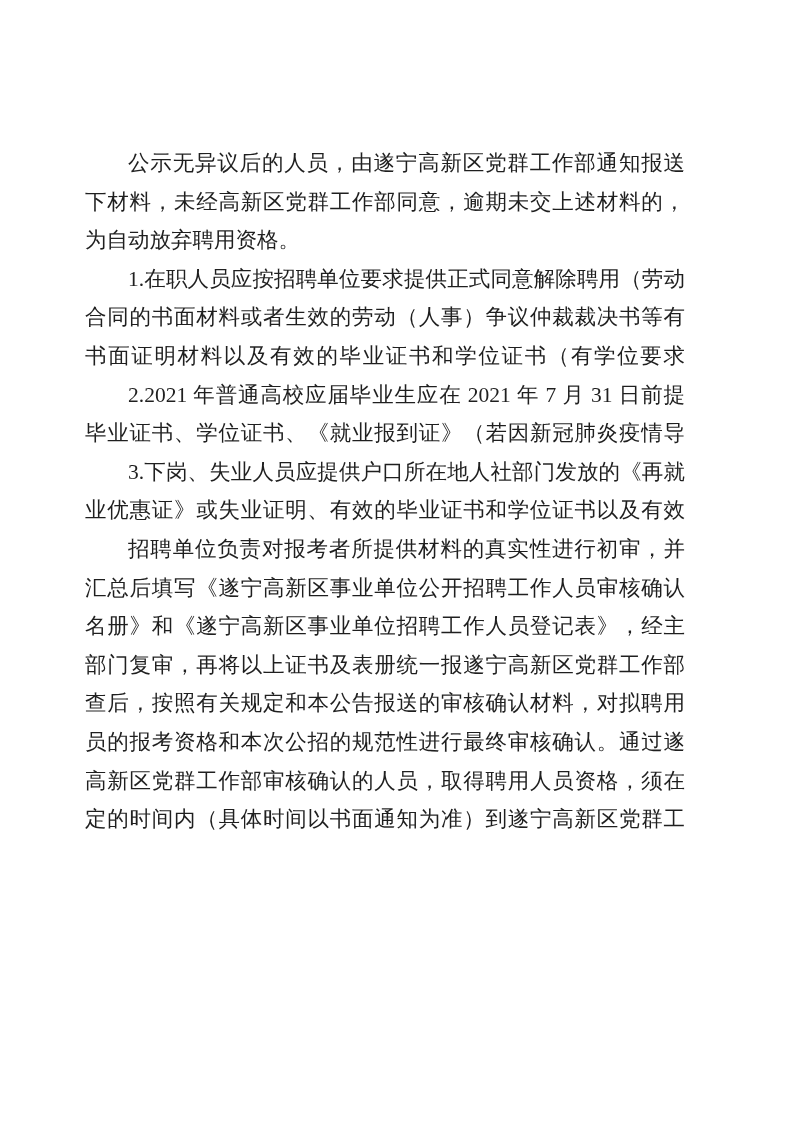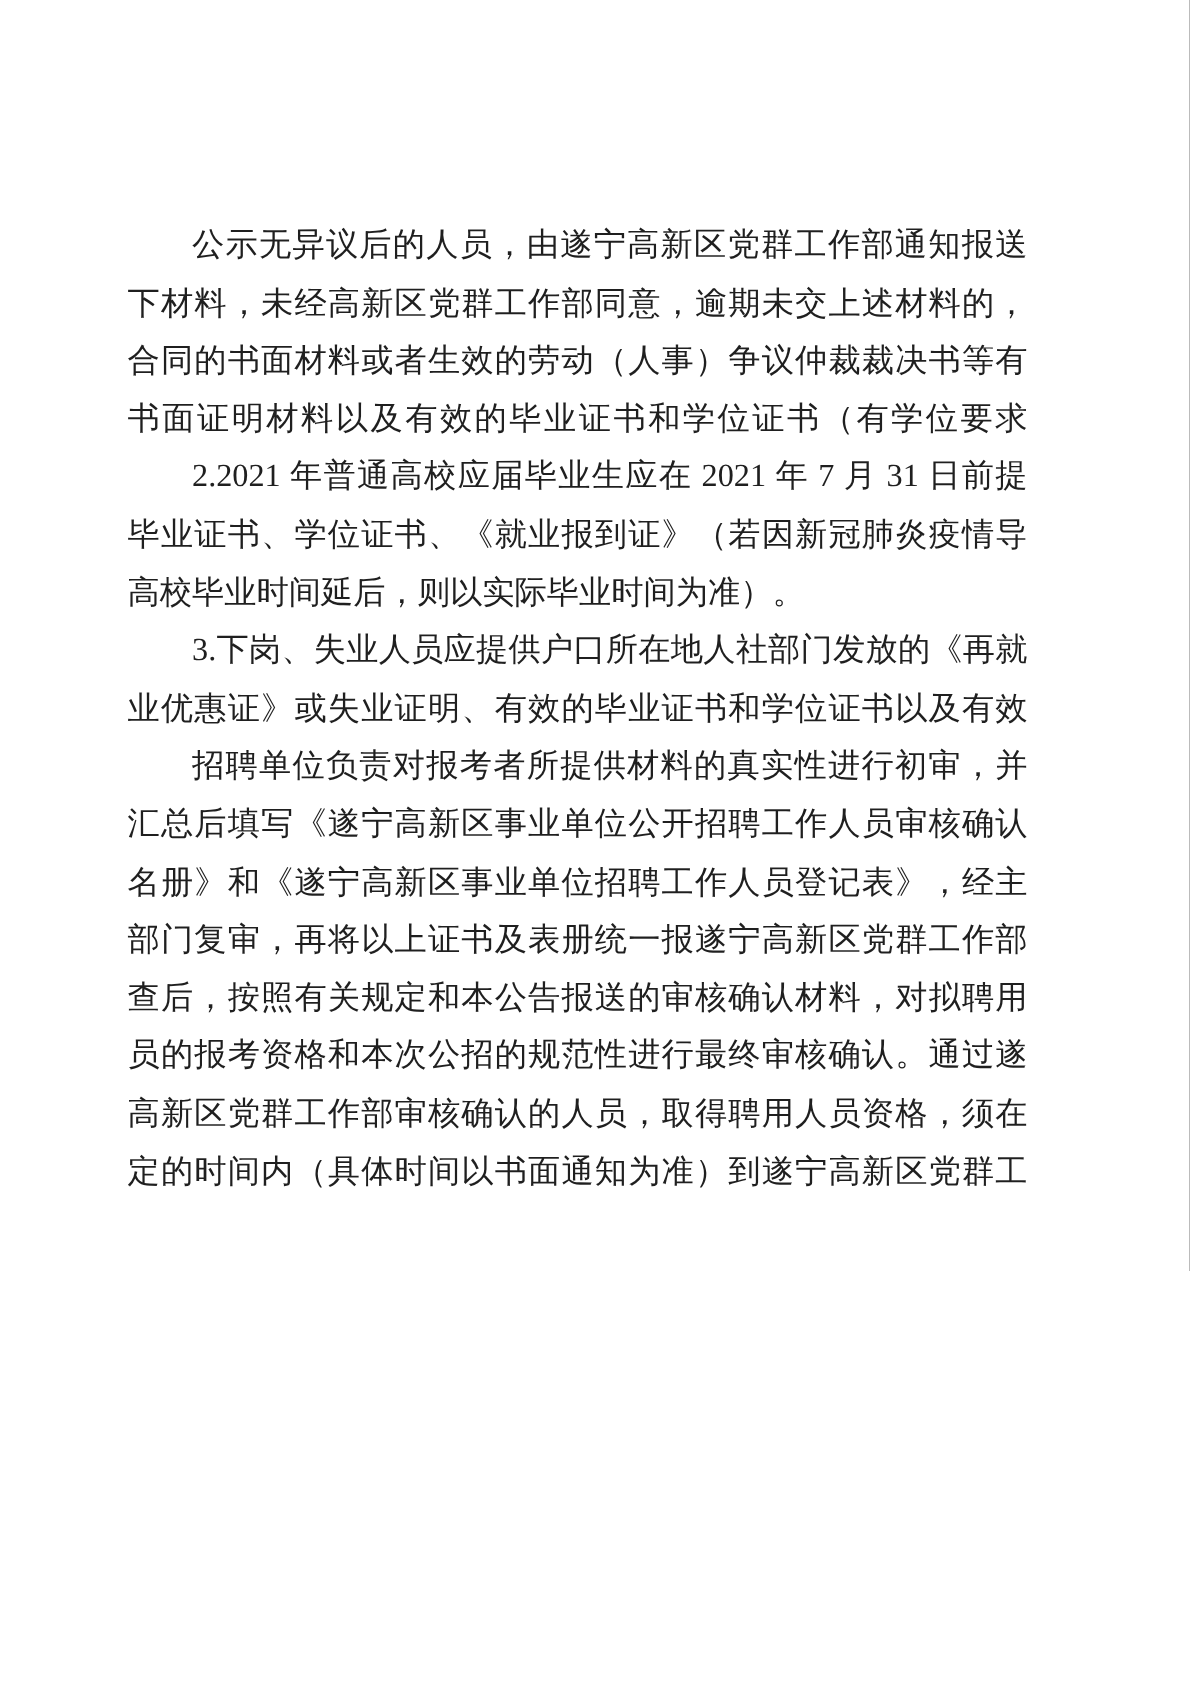--- a/index.html
+++ b/index.html
@@ -34,31 +34,32 @@
 </style>
 </head>
 <body>
 
 <div class="page">
   <div class="text-block">
 
     <div class="para">
       <div class="line first">公示无异议后的人员，由遂宁高新区党群工作部通知报送以</div>
       <div class="line">下材料，未经高新区党群工作部同意，逾期未交上述材料的，视</div>
+      <div class="line end">为自动放弃聘用资格。</div>
     </div>
 
     <div class="para">
+      <div class="line first">1.在职人员应按招聘单位要求提供正式同意解除聘用（劳动</div>
       <div class="line">合同的书面材料或者生效的劳动（人事）争议仲裁裁决书等有效</div>
       <div class="line">书面证明材料以及有效的毕业证书和学位证书（有学位要求的，</div>
     </div>
 
     <div class="para">
       <div class="line first">2.2021 年普通高校应届毕业生应在 2021 年 7 月 31 日前提供</div>
       <div class="line">毕业证书、学位证书、《就业报到证》（若因新冠肺炎疫情导致</div>
-      <div class="line end">高校毕业时间延后，则以实际毕业时间为准）。</div>
     </div>
 
     <div class="para">
       <div class="line first">3.下岗、失业人员应提供户口所在地人社部门发放的《再就</div>
       <div class="line">业优惠证》或失业证明、有效的毕业证书和学位证书以及有效的</div>
     </div>
 
     <div class="para">
       <div class="line first">招聘单位负责对报考者所提供材料的真实性进行初审，并在</div>
       <div class="line">汇总后填写《遂宁高新区事业单位公开招聘工作人员审核确认花</div>

